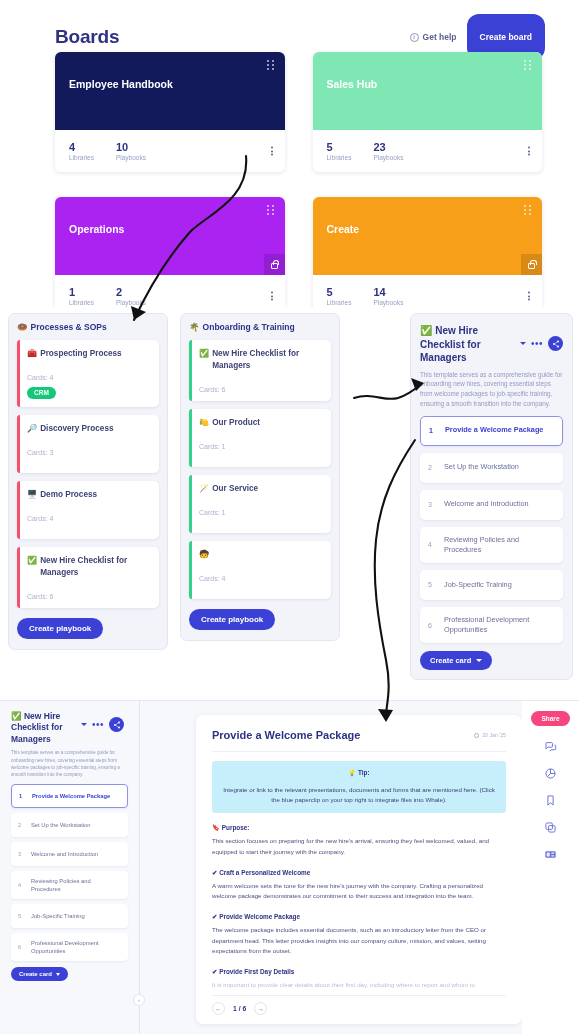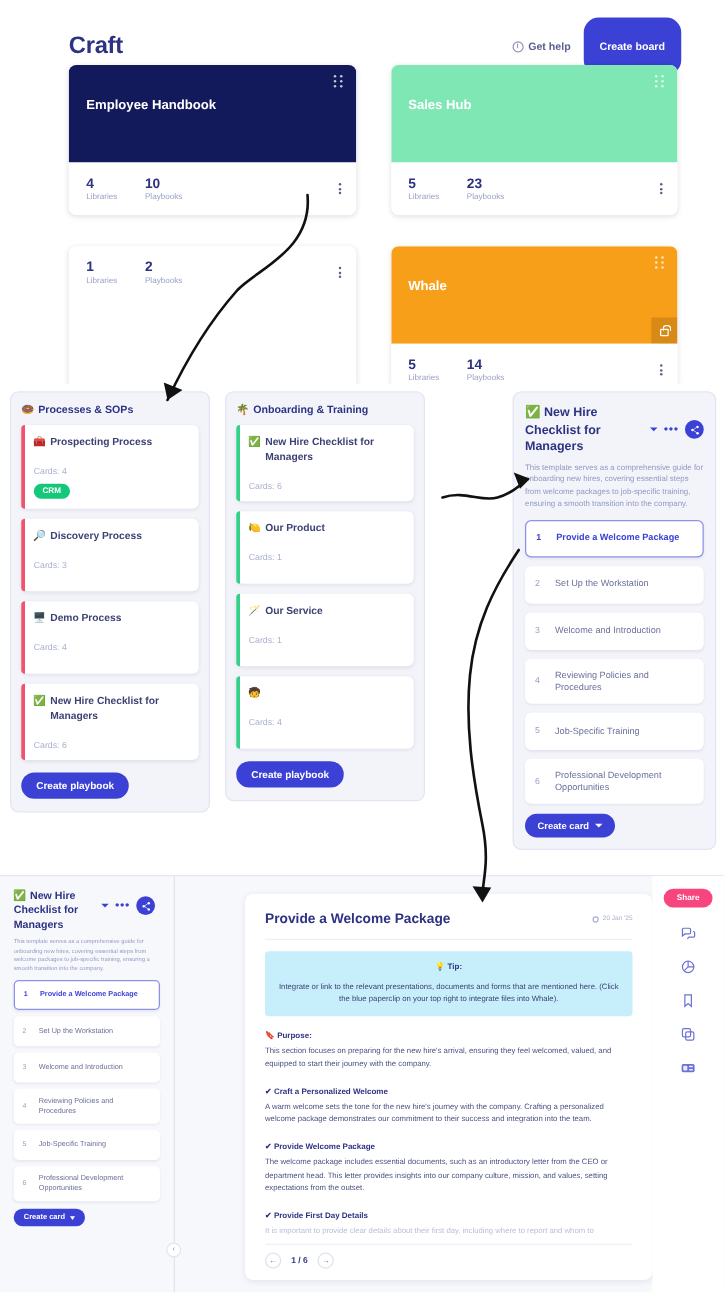--- a/index.html
+++ b/index.html
@@ -110,21 +110,21 @@
   
   .arrows { position:absolute; left:0; top:0; width:579px; height:1034px; pointer-events:none; }
 </style>
 </head>
 <body>
 
 <div class="page">
 
   <div class="boards-section">
     <div class="boards-header">
-      <div class="boards-title">Craft</div>
+      <div class="boards-title">Boards</div>
       <div class="header-right">
         <div class="get-help">
           <span class="info-icon">i</span>
           <span>Get help</span>
         </div>
         <button class="create-board-btn">Create board</button>
       </div>
     </div>
     <div class="board-grid" id="board-grid">
         <div class="board-card">
@@ -177,39 +177,53 @@
               <div class="stat-lbl">Playbooks</div>
             </div>
             <div class="kebab">
               <i></i>
               <i></i>
               <i></i>
             </div>
           </div>
         </div>
         <div class="board-card">
+          <div class="board-top" style="background:#ab23f0">
+            <div class="board-name">Operations</div>
+            <div class="drag-dots">
+              <i></i>
+              <i></i>
+              <i></i>
+              <i></i>
+              <i></i>
+              <i></i>
+            </div>
+            <div class="lock-badge">
+              <span class="lock-glyph"></span>
+            </div>
+          </div>
           <div class="board-bottom">
             <div class="stat">
               <div class="stat-num">1</div>
               <div class="stat-lbl">Libraries</div>
             </div>
             <div class="stat">
               <div class="stat-num">2</div>
               <div class="stat-lbl">Playbooks</div>
             </div>
             <div class="kebab">
               <i></i>
               <i></i>
               <i></i>
             </div>
           </div>
         </div>
         <div class="board-card">
           <div class="board-top" style="background:#f79f19">
-            <div class="board-name">Whale</div>
+            <div class="board-name">Create</div>
             <div class="drag-dots">
               <i></i>
               <i></i>
               <i></i>
               <i></i>
               <i></i>
               <i></i>
             </div>
             <div class="lock-badge">
               <span class="lock-glyph"></span>

